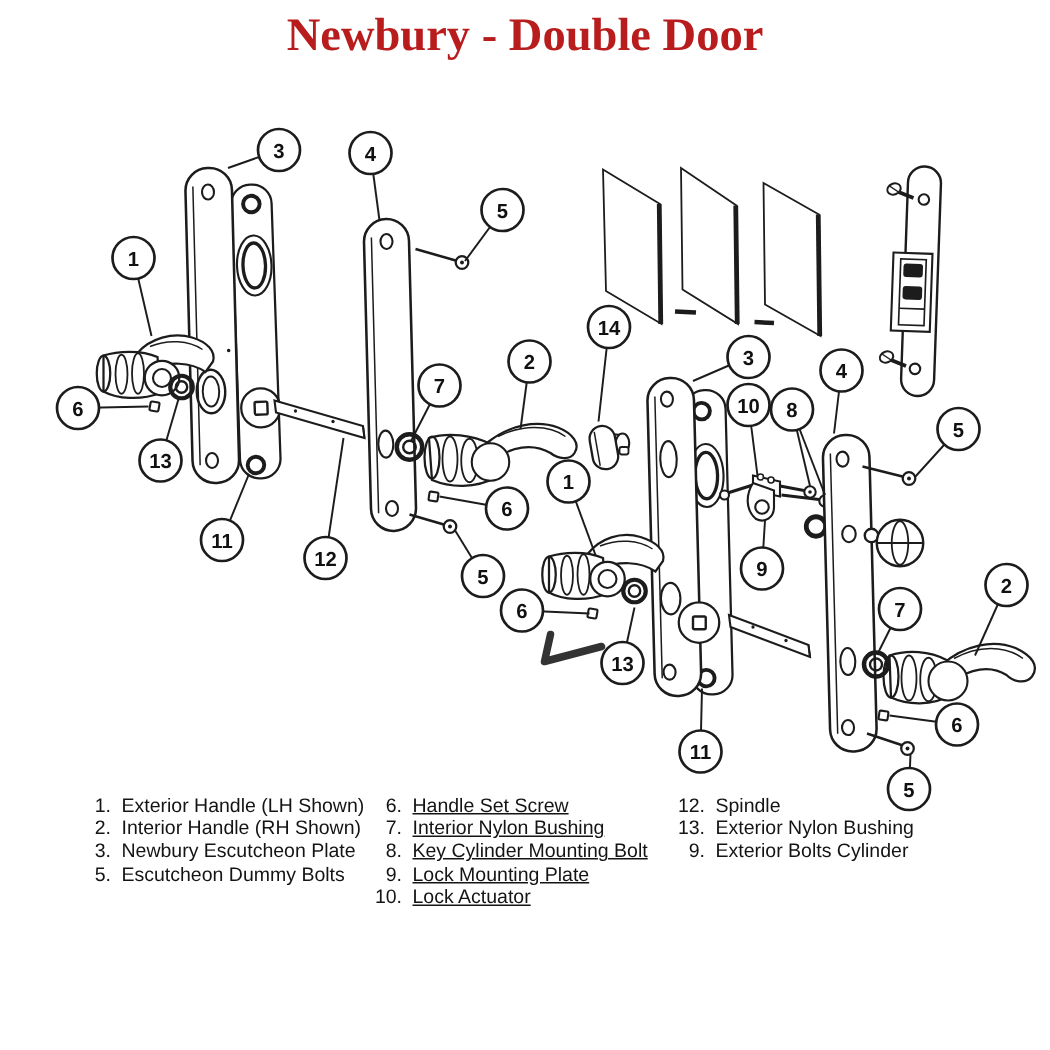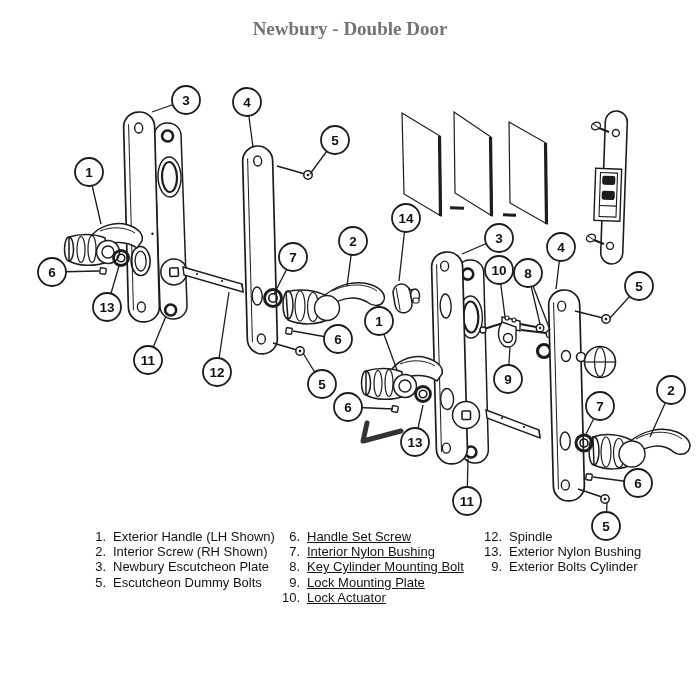--- a/index.html
+++ b/index.html
@@ -1,25 +1,25 @@
 <!DOCTYPE html>
 <html><head>
 <meta charset="utf-8">
 <style>
   html,body{margin:0;padding:0;background:#fff;}
   .page{position:relative;width:700px;height:700px;background:#fff;overflow:hidden;
         font-family:"Liberation Sans",sans-serif;color:#111;}
-  .title{position:absolute;left:0;top:18px;width:700px;text-align:center;margin:0;
-         font-family:"Liberation Serif",serif;font-weight:bold;font-size:19px;color:#737373;}
+  .title{position:absolute;left:0;top:5px;width:700px;text-align:center;margin:0;
+         font-family:"Liberation Serif",serif;font-weight:bold;font-size:31px;color:#b91c1c;}
   svg{position:absolute;left:0;top:0;}
   .legend{position:absolute;top:529px;font-size:13px;line-height:15.2px;color:#141414;}
   .legend-col1{left:58px;}
   .legend-col2{left:246px;text-decoration:underline;}
   .legend-col3{left:446px;}
-  .legend-row{white-space:nowrap;margin-left:32px;}
+  .legend-row{white-space:nowrap;}
   .legend-num{display:inline-block;text-align:right;margin-right:7px;}
   .legend-col1 .legend-num{width:16px;}
   .legend-col2 .legend-num{width:22px;}
   .legend-col3 .legend-num{width:24px;}
   
   .ln{stroke:#1c1c1c;fill:none;}
   .part{stroke:#1c1c1c;fill:#ffffff;}
   .callout-circle{fill:#ffffff;stroke:#1c1c1c;stroke-width:1.8;}
   .callout-num{font-family:"Liberation Sans",sans-serif;font-weight:bold;font-size:13.5px;fill:#111;
                text-anchor:middle;}
@@ -407,21 +407,21 @@
       <g>
           <line class="leader" x1="606" y1="526" x2="607" y2="503"></line>
           <circle class="callout-circle" cx="606" cy="526" r="14"></circle>
           <text class="callout-num" x="606" y="531">5</text>
         </g>
     </g>
   </svg>
 
   <div class="legend legend-col1">
       <div class="legend-row"><span class="legend-num">1.</span><span class="legend-label">Exterior Handle (LH Shown)</span></div>
-      <div class="legend-row"><span class="legend-num">2.</span><span class="legend-label">Interior Screw (RH Shown)</span></div>
+      <div class="legend-row"><span class="legend-num">2.</span><span class="legend-label">Interior Handle (RH Shown)</span></div>
       <div class="legend-row"><span class="legend-num">3.</span><span class="legend-label">Newbury Escutcheon Plate</span></div>
       <div class="legend-row"><span class="legend-num">5.</span><span class="legend-label">Escutcheon Dummy Bolts</span></div>
     </div>
   <div class="legend legend-col2">
       <div class="legend-row"><span class="legend-num">6.</span><span class="legend-label">Handle Set Screw</span></div>
       <div class="legend-row"><span class="legend-num">7.</span><span class="legend-label">Interior Nylon Bushing</span></div>
       <div class="legend-row"><span class="legend-num">8.</span><span class="legend-label">Key Cylinder Mounting Bolt</span></div>
       <div class="legend-row"><span class="legend-num">9.</span><span class="legend-label">Lock Mounting Plate</span></div>
       <div class="legend-row"><span class="legend-num">10.</span><span class="legend-label">Lock Actuator</span></div>
     </div>

